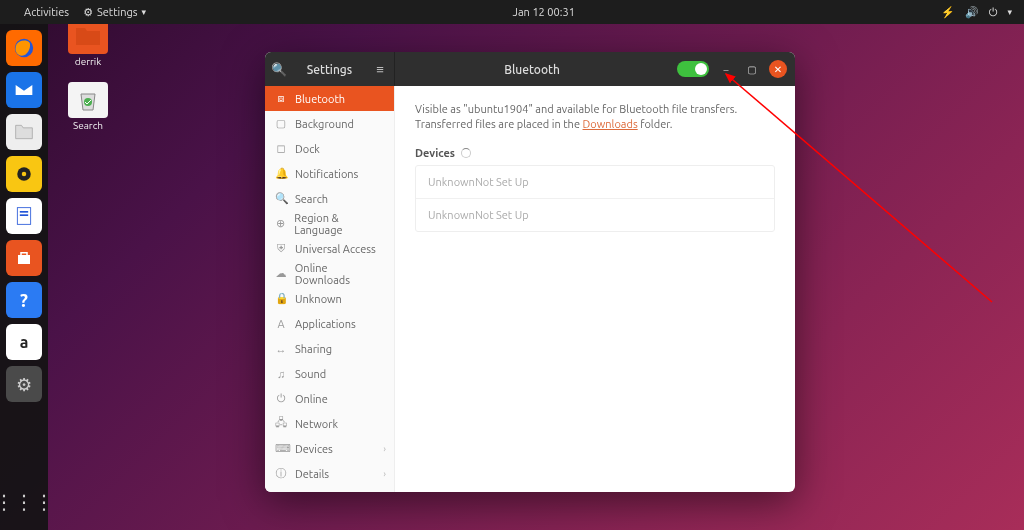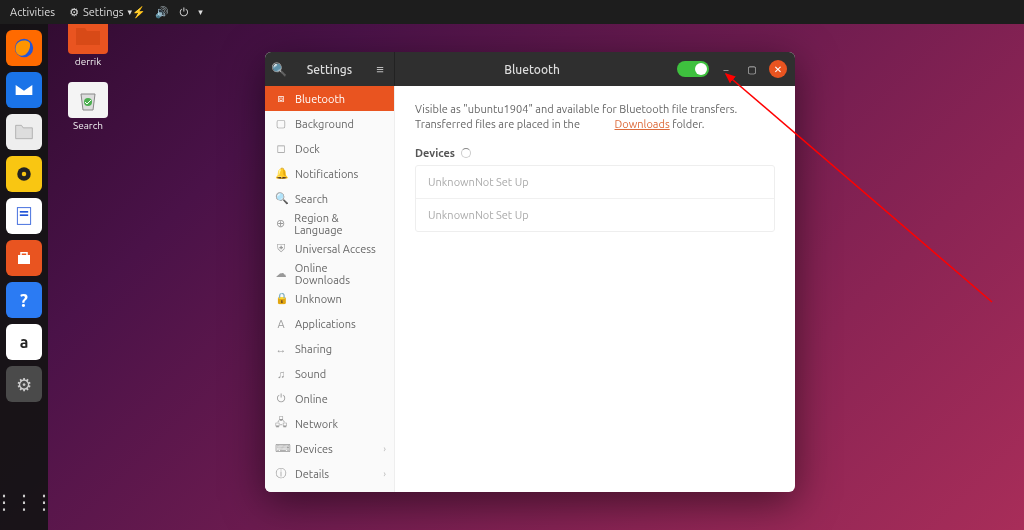--- a/index.html
+++ b/index.html
@@ -1,20 +1,20 @@
 <!DOCTYPE html>
 <html><head>
 <meta charset="utf-8">
 <style>
 * { box-sizing: border-box; margin: 0; padding: 0; font-family: Ubuntu, "Segoe UI", sans-serif; }
 body { width: 1024px; height: 530px; overflow: hidden; background: linear-gradient(135deg, #2d0a2d 0%, #4a1248 25%, #6b1b4f 50%, #8b2454 75%, #a82d59 100%); position: relative; }
 
 
 .topbar { position: absolute; top:0; left:0; right:0; height:24px; background:#1d1d1d; color:#ddd; display:flex; align-items:center; font-size:11px; z-index:5; }
-.topbar .left { display:flex; gap:14px; padding-left:10px; }
+.topbar .left { display:flex; gap:14px; padding-left:24px; }
 .topbar .center { flex:1; text-align:center; }
 .topbar .right { display:flex; gap:10px; padding-right:12px; align-items:center; }
 .tb-menu { display:flex; align-items:center; gap:4px; }
 .arrow-down { font-size:9px; }
 
 
 .dock { position:absolute; left:0; top:24px; bottom:0; width:48px; background:rgba(20,20,20,0.92); display:flex; flex-direction:column; align-items:center; padding-top:6px; gap:6px; z-index:3; }
 .dock-icon { width:36px; height:36px; border-radius:6px; display:flex; align-items:center; justify-content:center; font-size:18px; }
 .dock .apps { margin-top:auto; margin-bottom:10px; color:#ccc; font-size:20px; }
 
@@ -39,21 +39,21 @@
 .win-body { flex:1; display:flex; overflow:hidden; }
 .sidebar-pane { width:130px; background:#fafafa; overflow-y:auto; border-right:1px solid #eee; }
 .sb-item { height:25px; display:flex; align-items:center; padding:0 10px; font-size:11px; color:#666; gap:8px; cursor:pointer; position:relative; }
 .sb-item.active { background:#e95420; color:#fff; }
 .sb-item .ico { width:12px; text-align:center; font-size:11px; color:#999; }
 .sb-item.active .ico { color:#fff; }
 .sb-item .chev { position:absolute; right:8px; color:#bbb; font-size:10px; }
 
 .content { flex:1; padding:16px 20px; font-size:11px; color:#666; }
 .content .blurb { line-height:1.4; margin-bottom:14px; }
-.content .blurb a { color:#dd6a3a; text-decoration:underline;margin-left:32px; }
+.content .blurb a { color:#dd6a3a; text-decoration:underline; }
 .dev-head { font-weight:600; color:#555; margin-bottom:6px; display:flex; align-items:center; gap:6px; }
 .spinner { display:inline-block; width:10px; height:10px; border:1.5px solid #ccc; border-top-color:#888; border-radius:50%; }
 .dev-list { border:1px solid #eee; border-radius:3px; }
 .dev-row { display:flex; padding:10px 12px; font-size:11px; color:#aaa; border-bottom:1px solid #f0f0f0; }
 .dev-row:last-child { border-bottom:none; }
 
 
 .arrow-svg { position:absolute; pointer-events:none; z-index:10; }
 </style>
 </head>
@@ -61,20 +61,21 @@
 
 <div class="topbar">
   <div class="left">
     <span>Activities</span>
     <span class="tb-menu">
       <span>⚙</span>
       <span>Settings</span>
       <span class="arrow-down">▾</span>
     </span>
   </div>
+  <div class="center">Jan 12  00:31</div>
   <div class="right">
     <span>⚡</span>
     <span>🔊</span>
     <span>⏻</span>
     <span class="arrow-down">▾</span>
   </div>
 </div>
 
 <div class="dock">
   <div class="dock-icon" style="background:#ff6a00">

